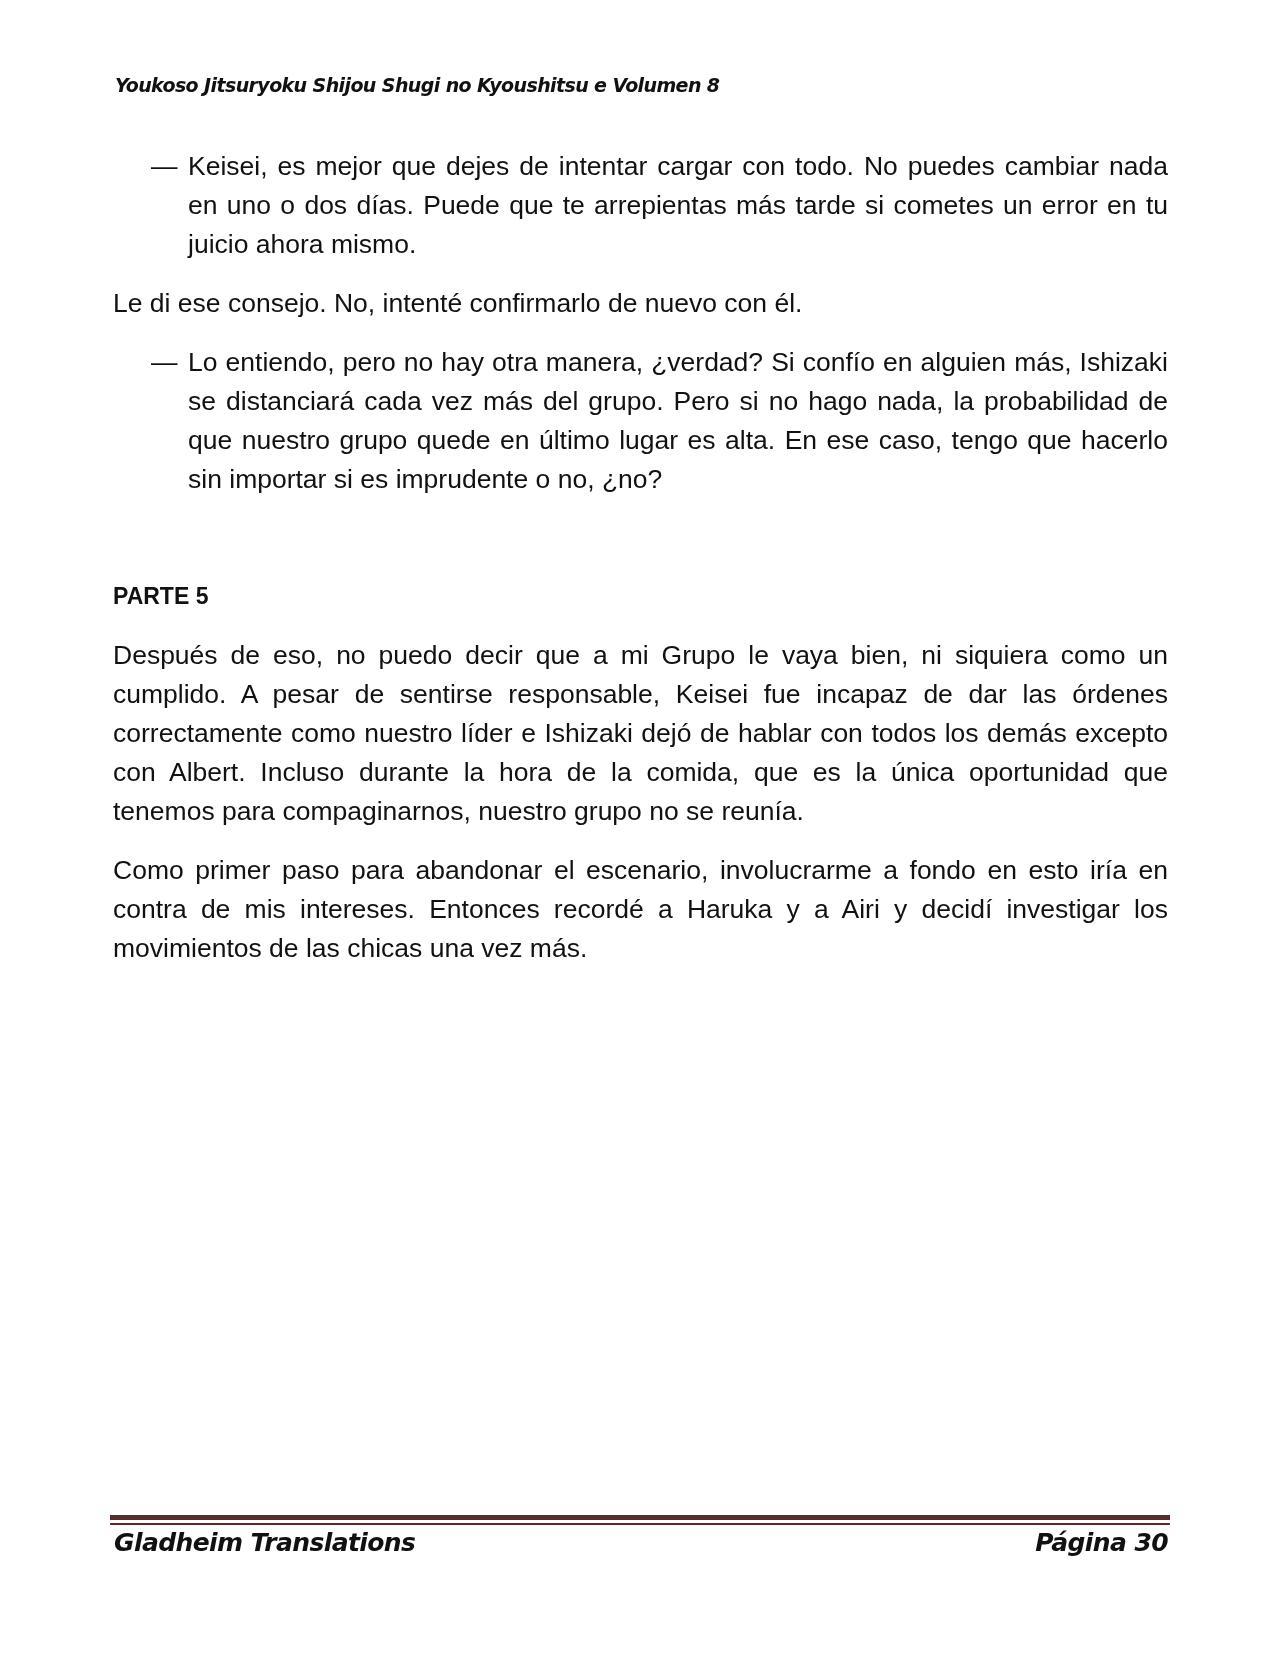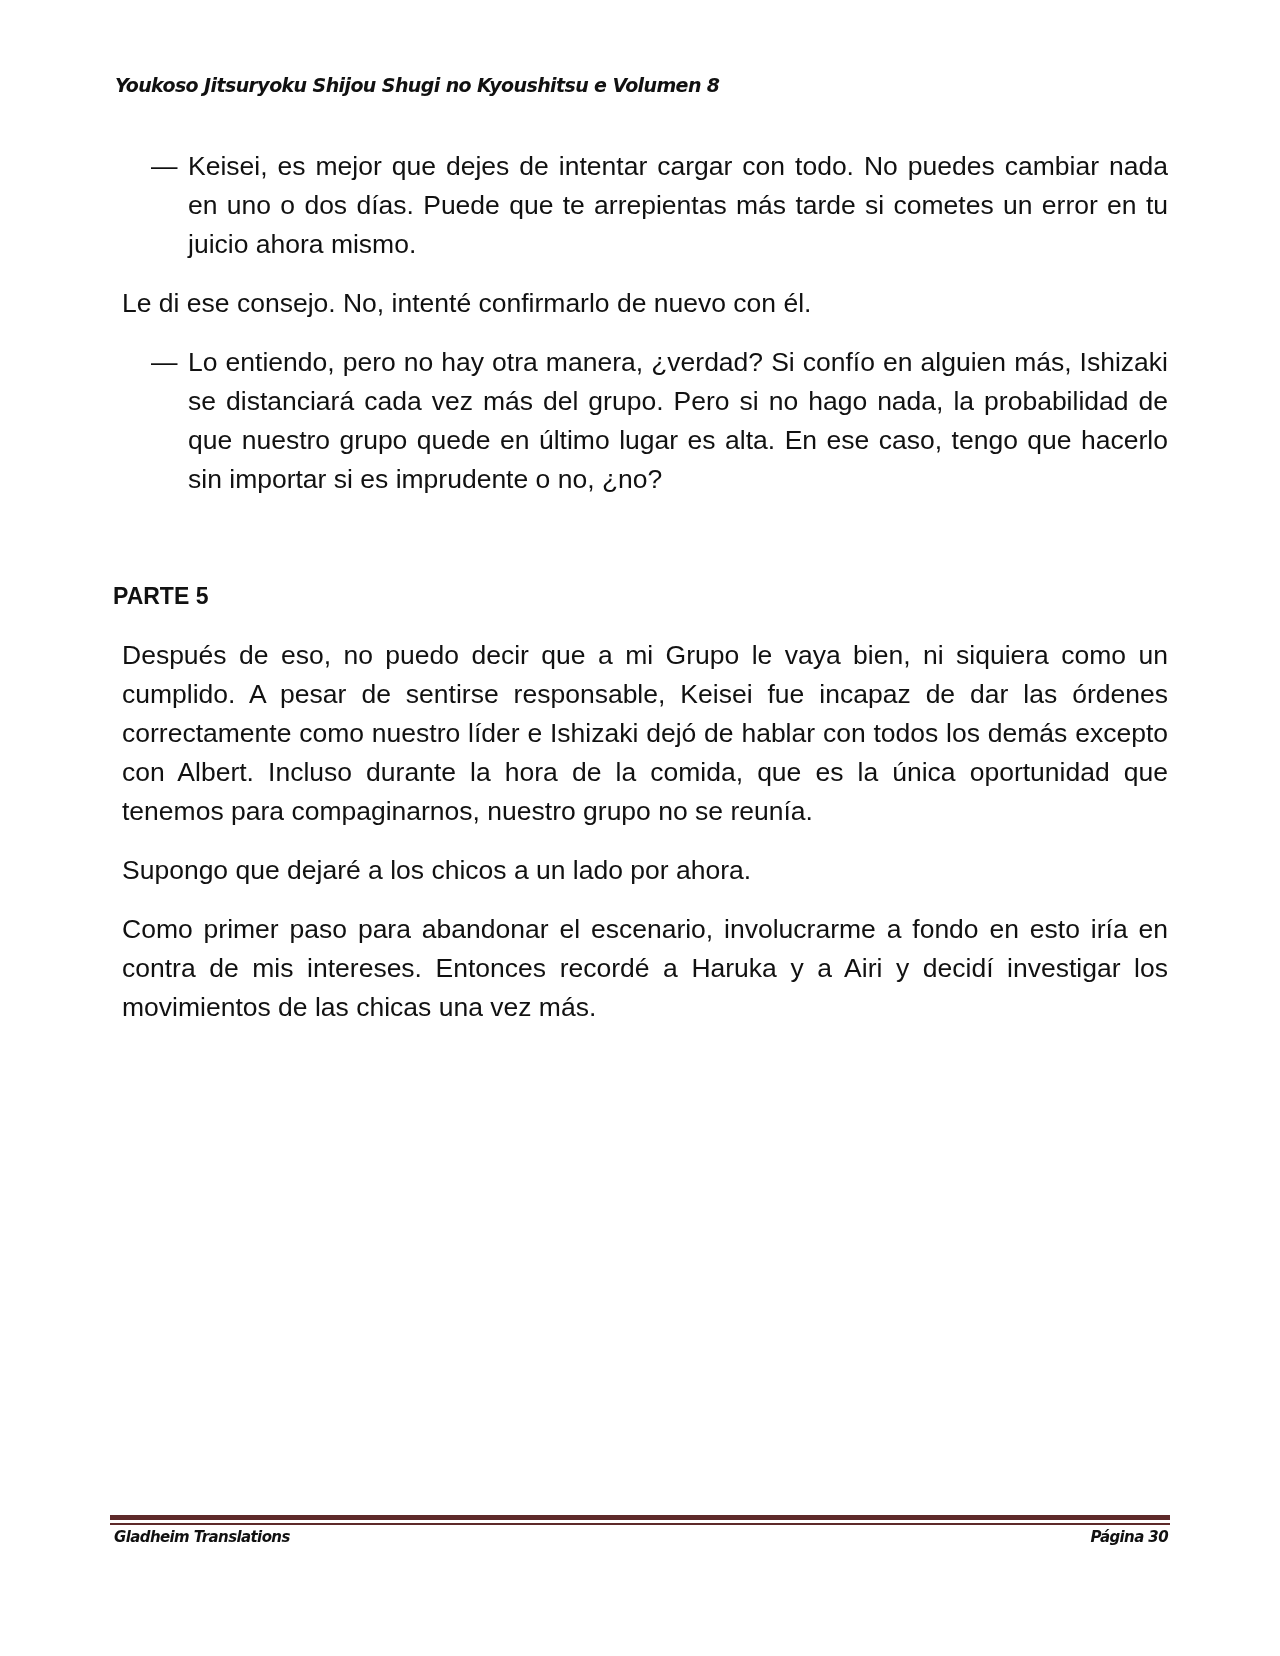--- a/index.html
+++ b/index.html
@@ -8,37 +8,37 @@
   .running-header {
     position: absolute; left: 115px; top: 74px;
     font-family: "DejaVu Sans", sans-serif; font-weight: bold; font-style: italic;
     font-size: 19px; letter-spacing: -0.6px; color: #111;
   }
   .body-text {
     position: absolute; left: 113px; width: 1055px; top: 147px;
     font-family: "Liberation Sans", sans-serif; font-size: 26.5px; line-height: 39px;
     color: #111;
   }
-  .para { margin: 0 0 20px 9px; text-align: justify; }
+  .para { margin: 0 0 20px 0; text-align: justify; }
   .dialogue { margin: 0 0 20px 0; padding-left: 75px; position: relative; text-align: justify; }
   .dialogue .dash { position: absolute; left: 38px; top: 0; }
   .heading {
     font-family: "Liberation Sans", sans-serif; font-weight: bold; font-size: 23px;
     margin: 78px 0 20px 0; line-height: 39px;
   }
   .footer-rule-thick {
     position: absolute; left: 110px; width: 1060px; top: 1515px; height: 5px; background: #5e2a2a;
   }
   .footer-rule-thin {
     position: absolute; left: 110px; width: 1060px; top: 1523px; height: 1.5px; background: #5e2a2a;
   }
   .footer-left, .footer-right {
     position: absolute; top: 1528px;
     font-family: "DejaVu Sans", sans-serif; font-weight: bold; font-style: italic;
-    font-size: 15px; letter-spacing: -0.6px; color: #111;
+    font-size: 25px; letter-spacing: -0.6px; color: #111;
   }
   .footer-left { left: 114px; }
   .footer-right { right: 112px; }
 </style>
 </head>
 <body>
 
 <div class="page">
   <div class="running-header">Youkoso Jitsuryoku Shijou Shugi no Kyoushitsu e Volumen 8</div>
 
@@ -47,21 +47,20 @@
       <span class="dash">—</span>
       <span>Keisei, es mejor que dejes de intentar cargar con todo. No puedes cambiar nada en uno o dos días. Puede que te arrepientas más tarde si cometes un error en tu juicio ahora mismo.</span>
     </p>
     <p class="para">Le di ese consejo. No, intenté confirmarlo de nuevo con él.</p>
     <p class="dialogue">
       <span class="dash">—</span>
       <span>Lo entiendo, pero no hay otra manera, ¿verdad? Si confío en alguien más, Ishizaki se distanciará cada vez más del grupo. Pero si no hago nada, la probabilidad de que nuestro grupo quede en último lugar es alta. En ese caso, tengo que hacerlo sin importar si es imprudente o no, ¿no?</span>
     </p>
     <h2 class="heading">PARTE 5</h2>
     <p class="para">Después de eso, no puedo decir que a mi Grupo le vaya bien, ni siquiera como un cumplido. A pesar de sentirse responsable, Keisei fue incapaz de dar las órdenes correctamente como nuestro líder e Ishizaki dejó de hablar con todos los demás excepto con Albert. Incluso durante la hora de la comida, que es la única oportunidad que tenemos para compaginarnos, nuestro grupo no se reunía.</p>
-    <p class="para">Supongo que dejaré a los chicos a un lado por ahora.</p>
     <p class="para">Como primer paso para abandonar el escenario, involucrarme a fondo en esto iría en contra de mis intereses. Entonces recordé a Haruka y a Airi y decidí investigar los movimientos de las chicas una vez más.</p>
   </div>
 
   <div class="footer-rule-thick"></div>
   <div class="footer-rule-thin"></div>
   <div class="footer-left">Gladheim Translations</div>
   <div class="footer-right">Página 30</div>
 </div>
 
 </body></html>

